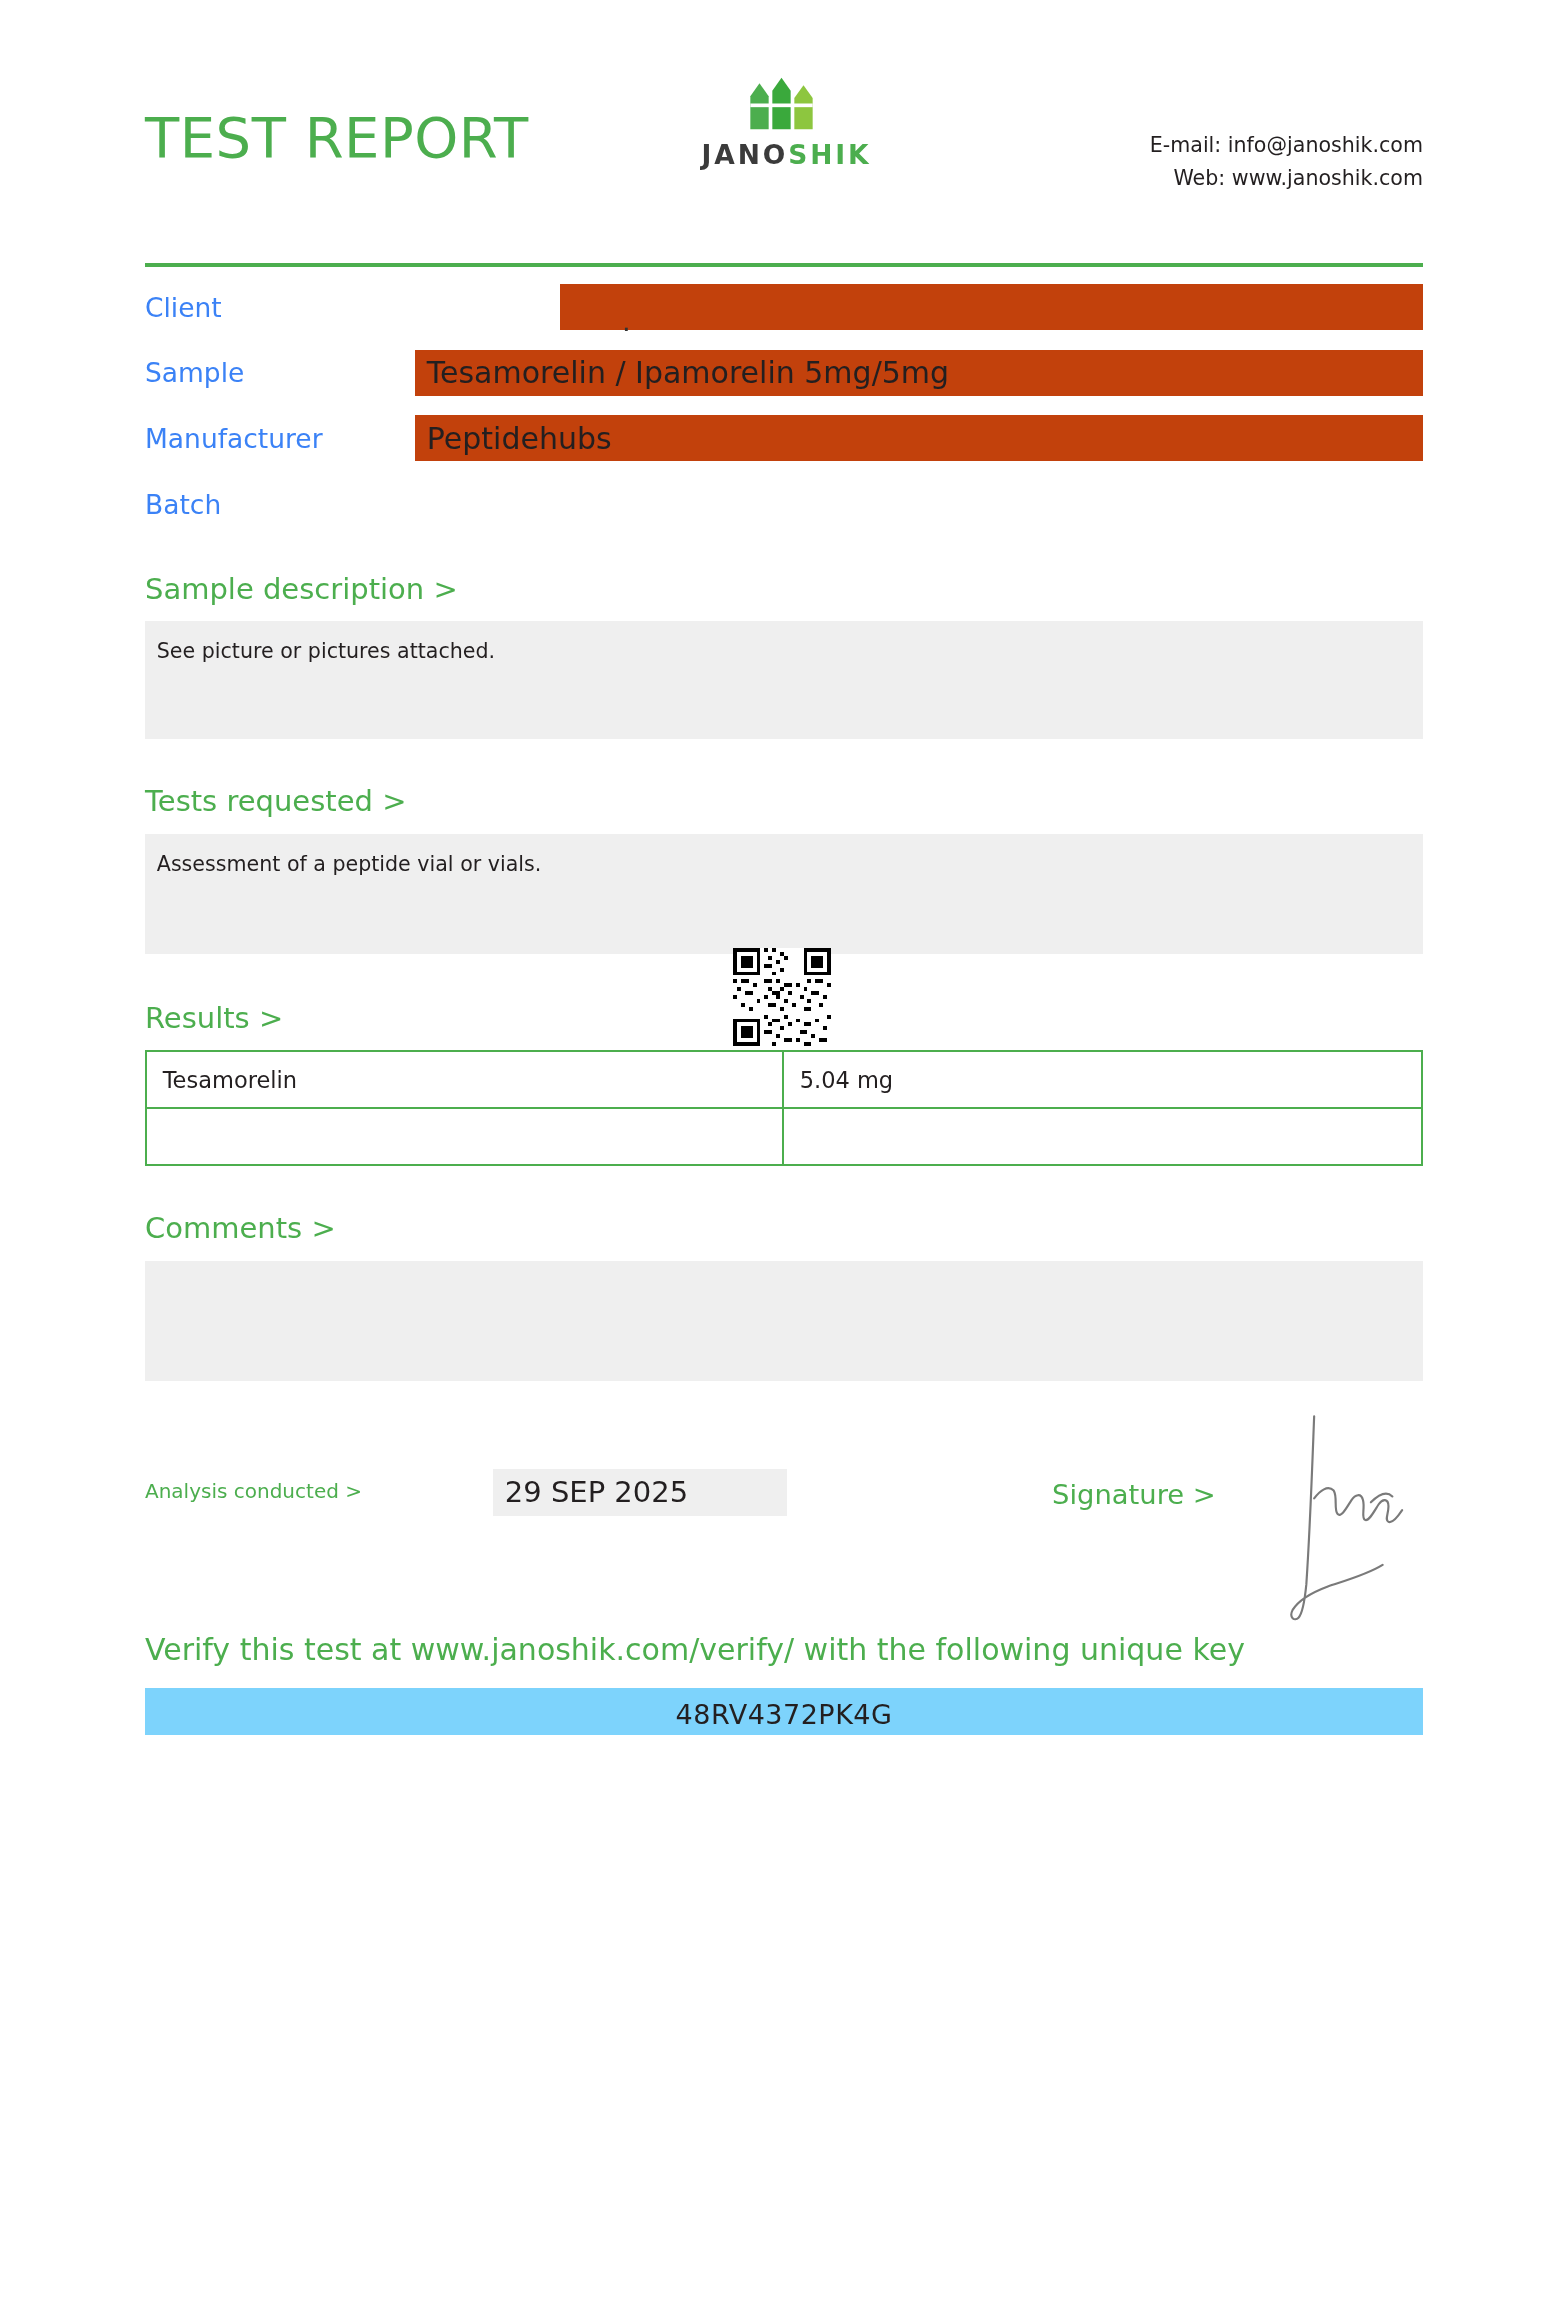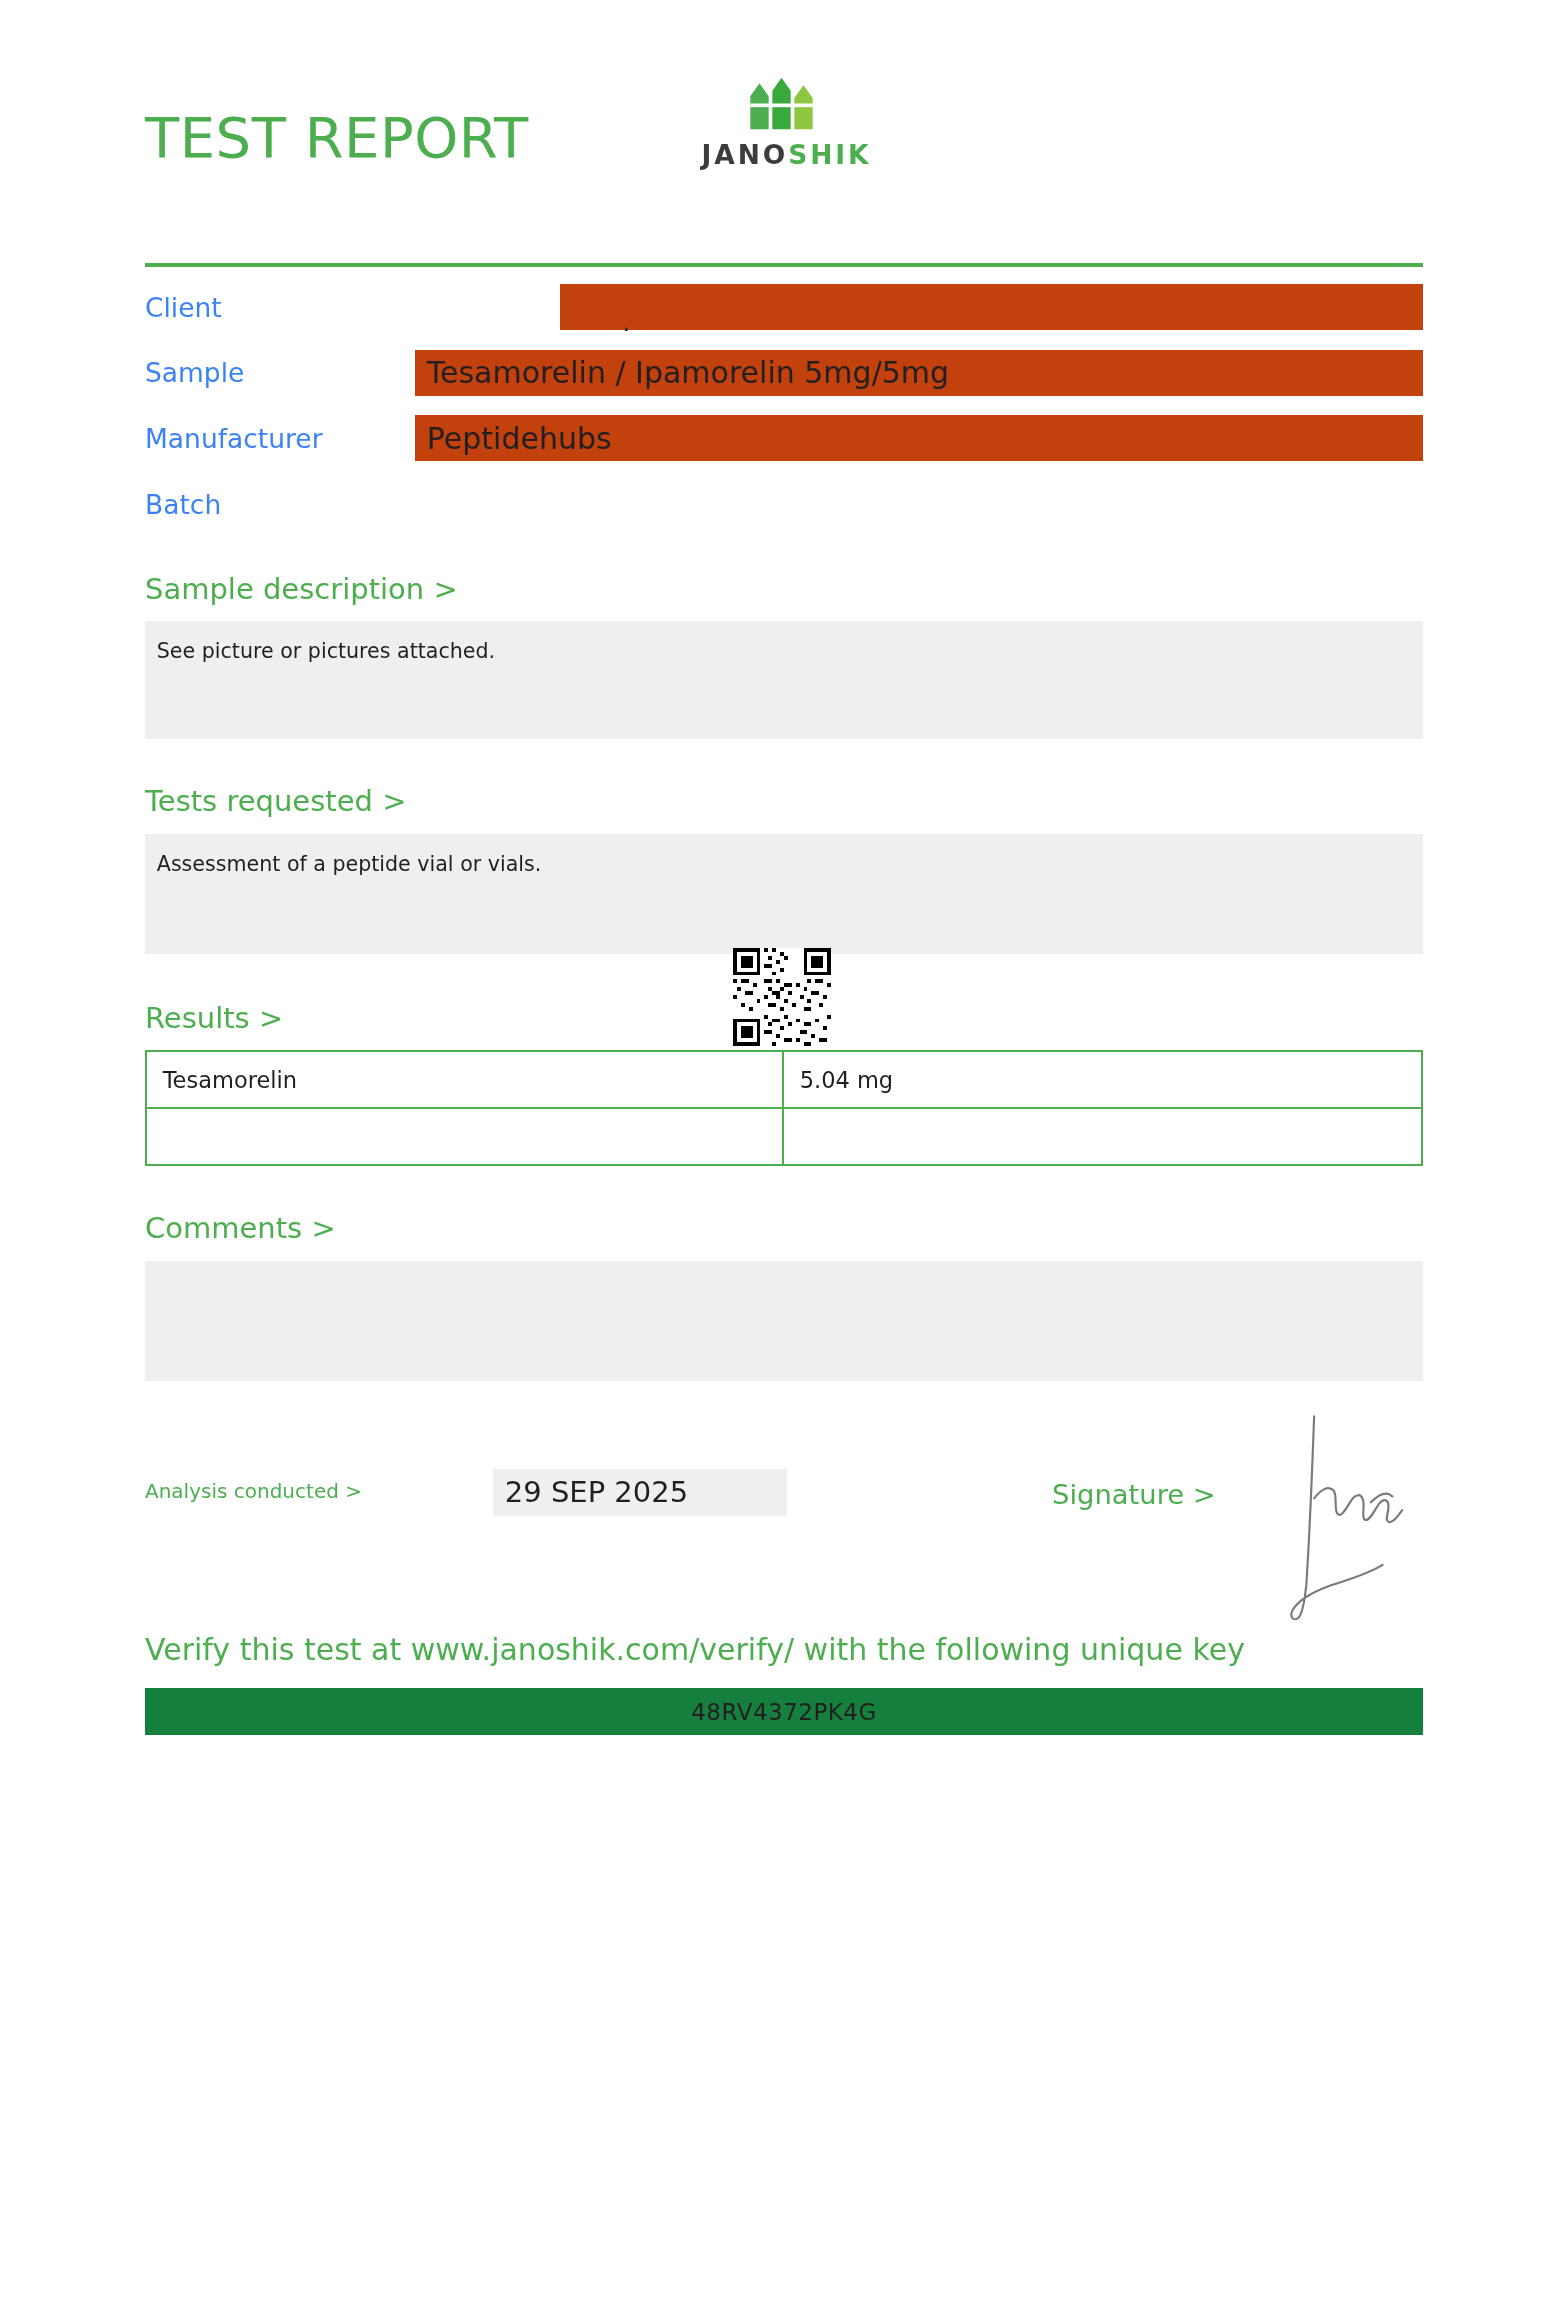--- a/index.html
+++ b/index.html
@@ -263,22 +263,22 @@
     margin-top: 108px;
     color: #4cae4e;
     font-size: 30px;
     text-align: left;
   }
   .key-box {
     margin-top: 21.6px;
     margin-left: 0;
     width: 1278px;
     height: 47px;
-    background: #15803d;
-    font-size: 23px;
+    background: #7dd3fc;
+    font-size: 27px;
     text-align: center;
     padding-top: 10.8px;
     letter-spacing: 0.5px;
   }
 </style>
 </head>
 <body>
 
 <div class="page">
 
@@ -292,20 +292,24 @@
       <div class="logo-block">
         <svg class="logo-mark" viewBox="0 0 120 60">
           <path d="M20 58 L20 22 L30 8 L40 22 L40 58 Z" fill="#4cae4e"></path>
           <path d="M44 58 L44 16 L54 2 L64 16 L64 58 Z" fill="#3aa93c"></path>
           <path d="M68 58 L68 24 L78 10 L88 24 L88 58 Z" fill="#8dc63f"></path>
           <rect x="20" y="30" width="68" height="4" fill="#ffffff"></rect>
         </svg>
         <div class="logo-word"><span>JANO</span><span class="green">SHIK</span></div>
       </div>
 
+      <div class="contact">
+        <div>E-mail: info@janoshik.com</div>
+        <div>Web: www.janoshik.com</div>
+      </div>
     </div>
 
 
     <div class="info">
       <div class="info-row client">
         <div class="info-label">Client</div>
         <div class="info-value"></div>
         <div class="client-dot">.</div>
       </div>
       <div class="info-row">

